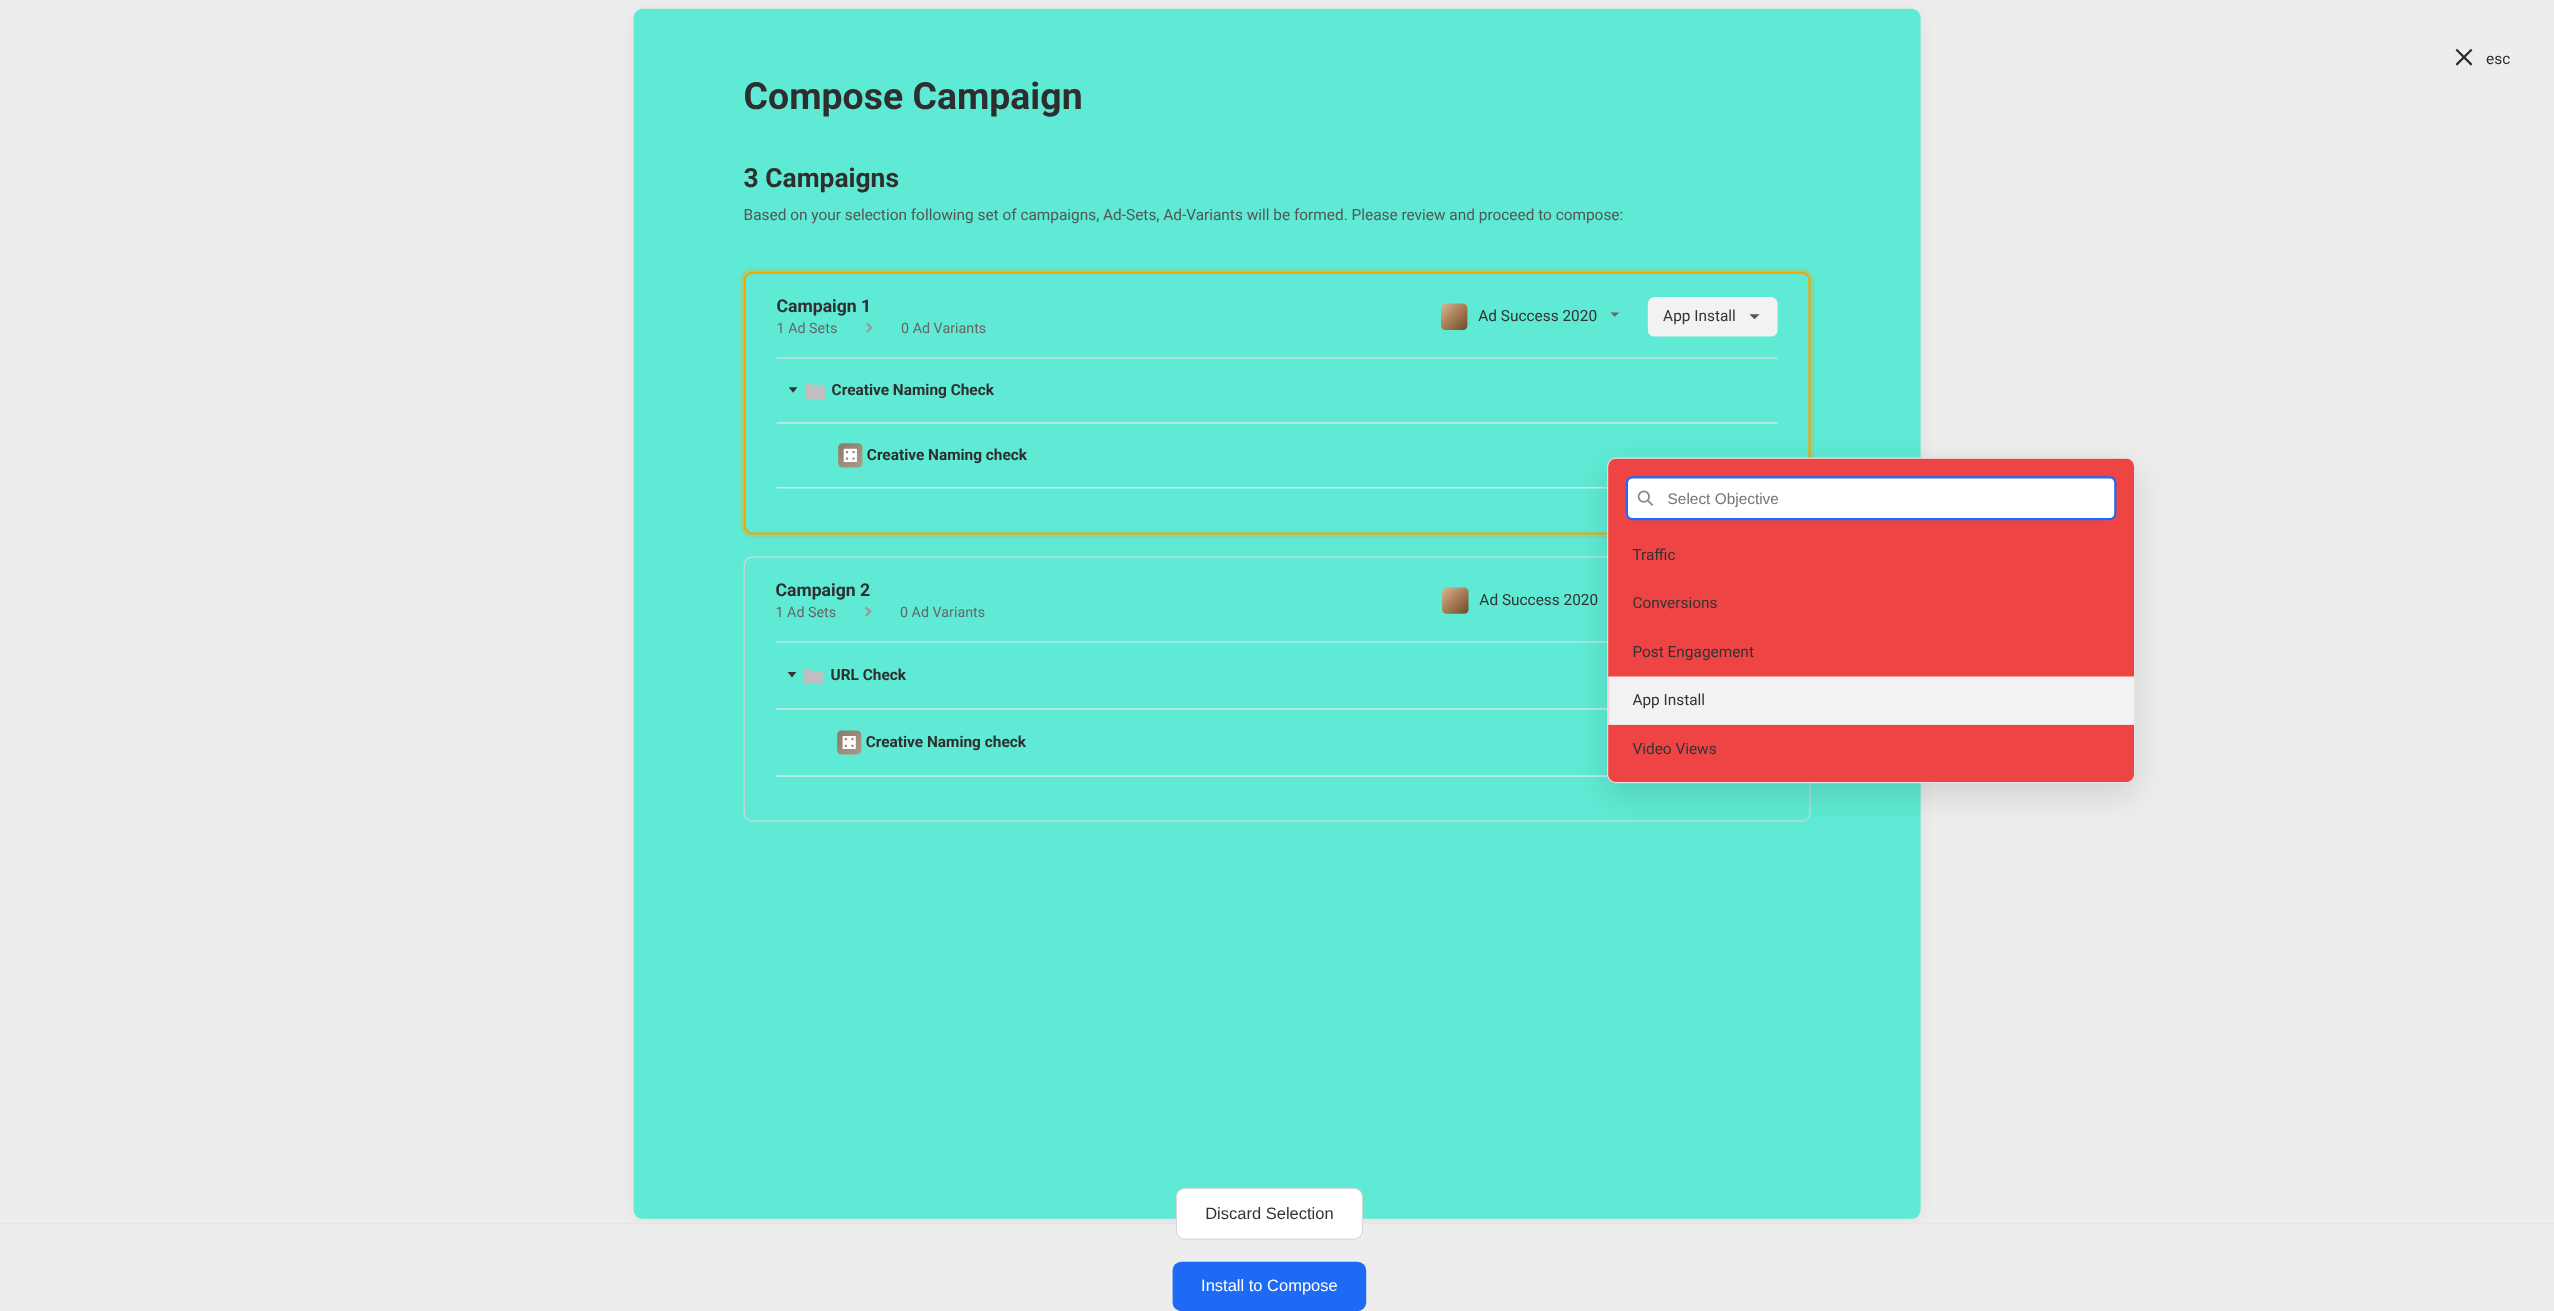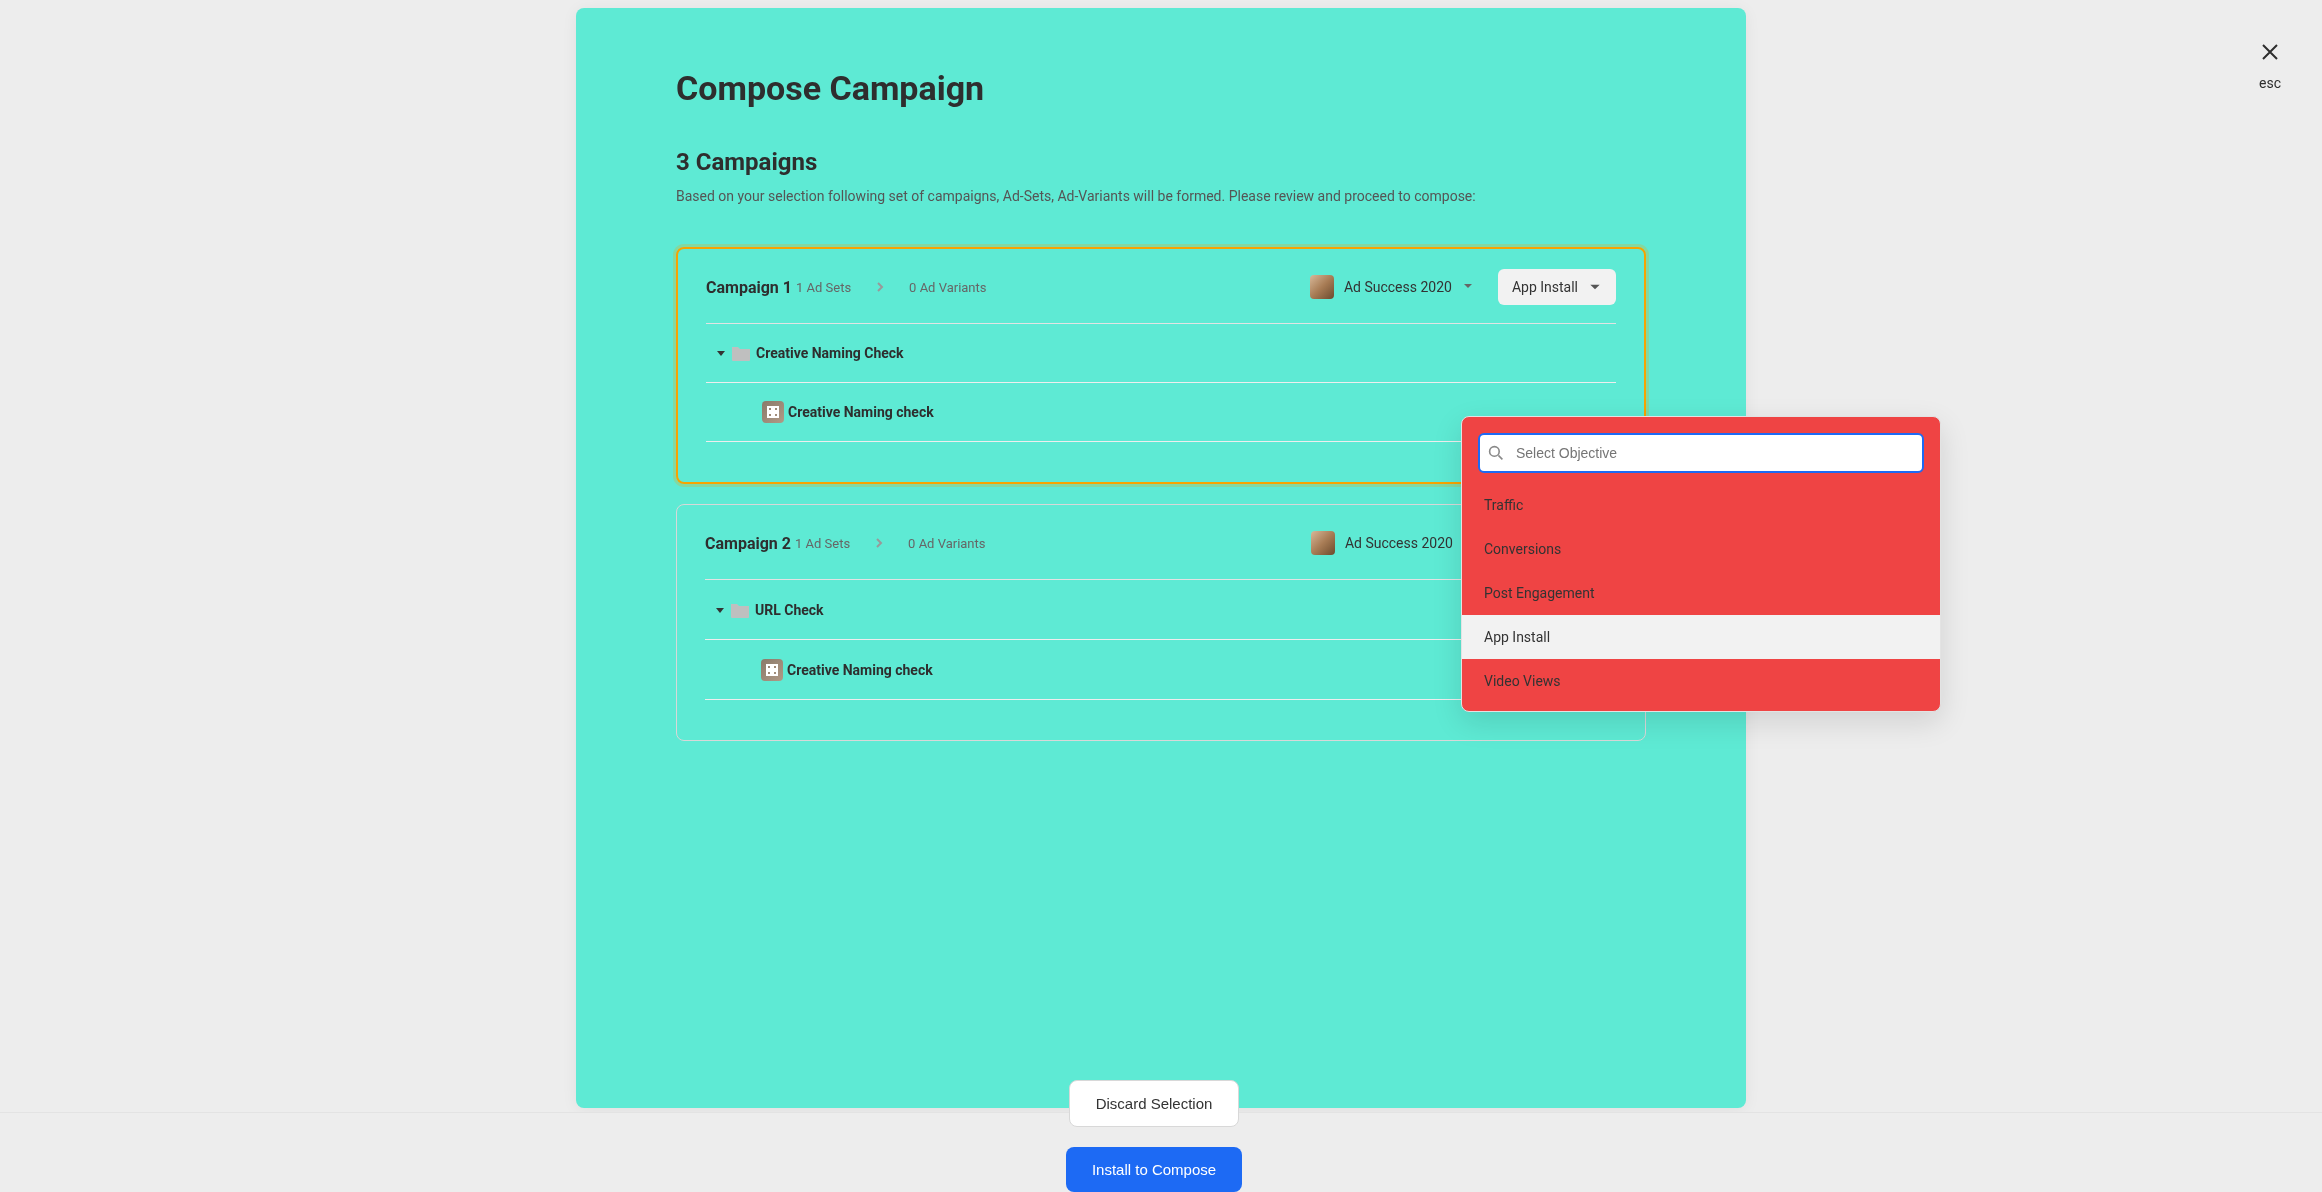--- a/index.html
+++ b/index.html
@@ -14,21 +14,21 @@
       height: 1192px;
       overflow: hidden;
     }
 
     
     .close-wrap {
       position: absolute;
       top: 40px;
       right: 40px;
       display: flex;
-      flex-direction: column;
+      flex-direction: row;
       align-items: center;
       gap: 8px;
     }
     .close-x svg { width: 24px; height: 24px; stroke: #2e2e2e; stroke-width: 2; }
     .close-esc { font-size: 14px; color: #2e2e2e; }
 
     
     .modal {
       position: absolute;
       top: 8px;
@@ -70,21 +70,21 @@
     .campaign-card.active {
       border: 2px solid #f7a300;
       box-shadow: 0 0 0 3px rgba(247,163,0,0.25);
     }
     .campaign-header {
       display: flex;
       align-items: center;
       justify-content: space-between;
       padding: 20px 28px 18px 28px;
     }
-    .campaign-head-left { display: flex; flex-direction: row; gap: 4px; }
+    .campaign-head-left { display: flex; flex-direction: column; gap: 4px; }
     .campaign-name { font-weight: 700; font-size: 16px; }
     .campaign-meta {
       display: flex;
       align-items: center;
       gap: 24px;
       font-size: 13px;
       color: #666;
     }
     .chevron-sep svg { width: 10px; height: 10px; stroke: #999; stroke-width: 2; fill: none; }
 

